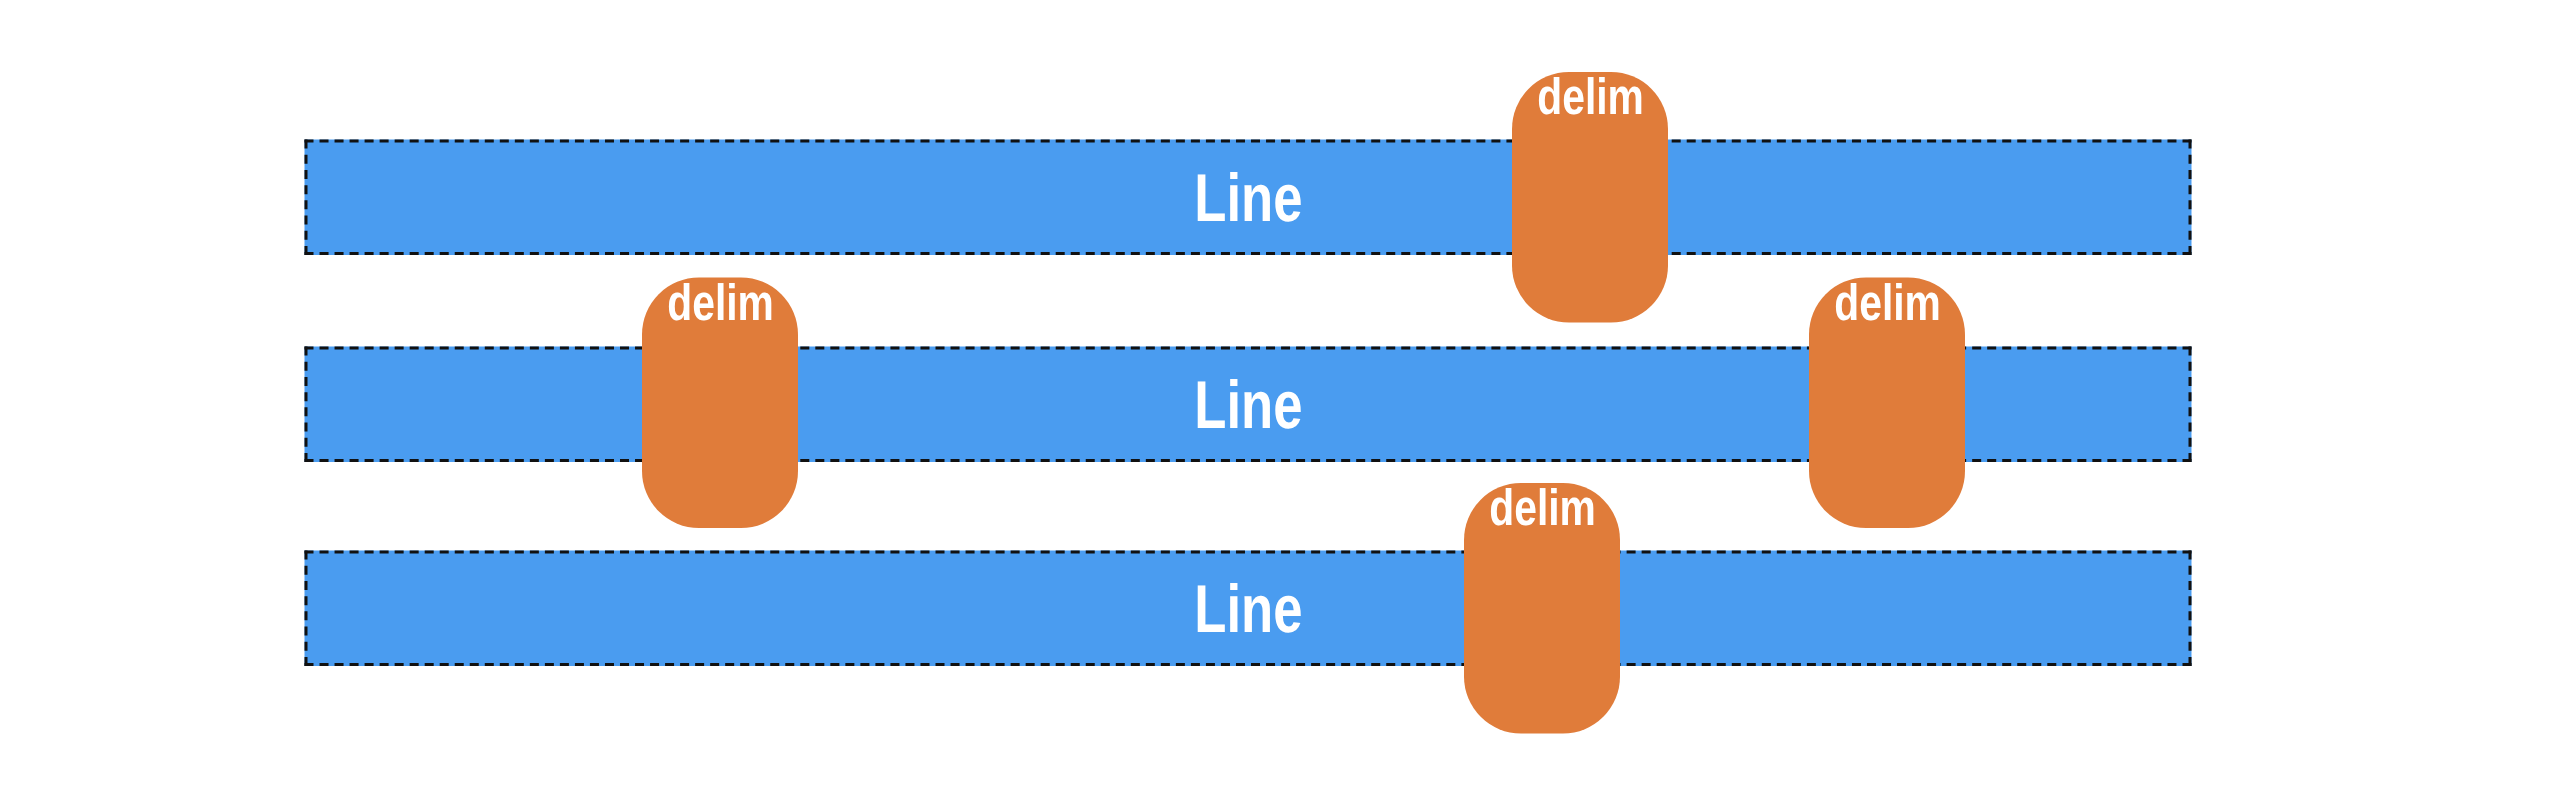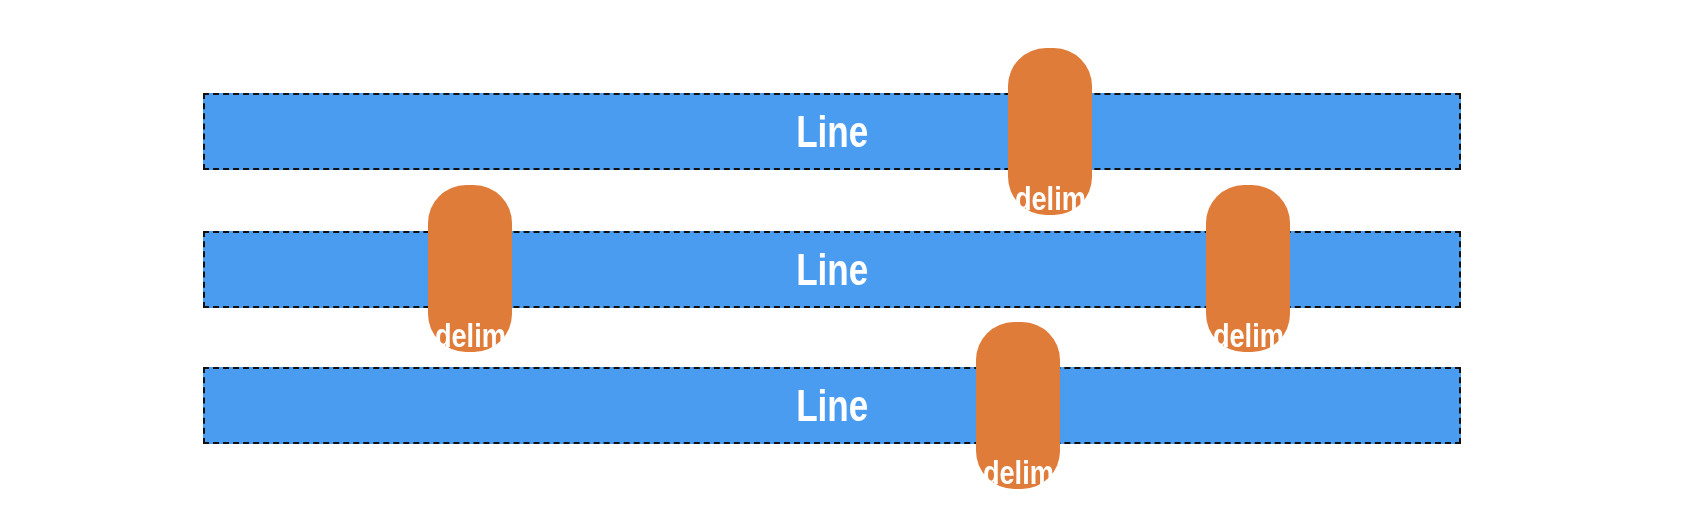--- a/index.html
+++ b/index.html
@@ -35,26 +35,26 @@
   .bar-label {
     color: var(--label-text, #ffffff);
     font-weight: 700;
     font-size: 45px;
     line-height: 1;
     transform: scaleX(0.78);
     white-space: nowrap;
   }
   .pill {
     position: absolute;
-    width: 84px;
+    width: 104px;
     height: 167px;
     background: var(--delim-fill, #E07C3A);
     border-radius: 38px;
     display: flex;
-    align-items: flex-end;
+    align-items: flex-start;
     justify-content: center;
     z-index: 2;
   }
   .pill-label {
     color: var(--label-text, #ffffff);
     font-weight: 700;
     font-size: 34px;
     line-height: 1;
     transform: scaleX(0.8);
     white-space: nowrap;

